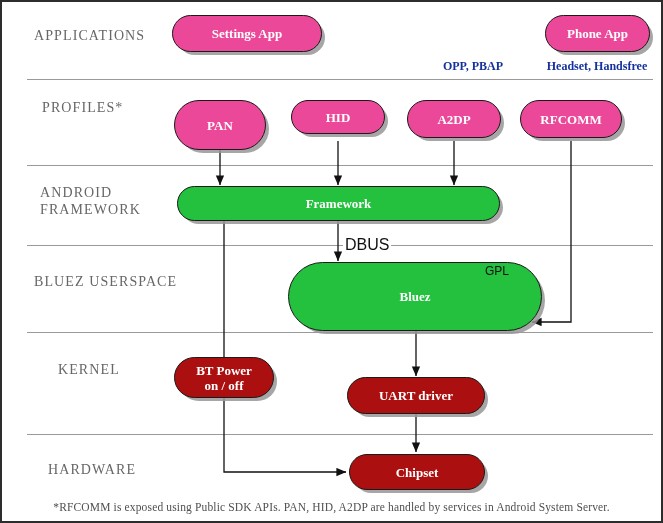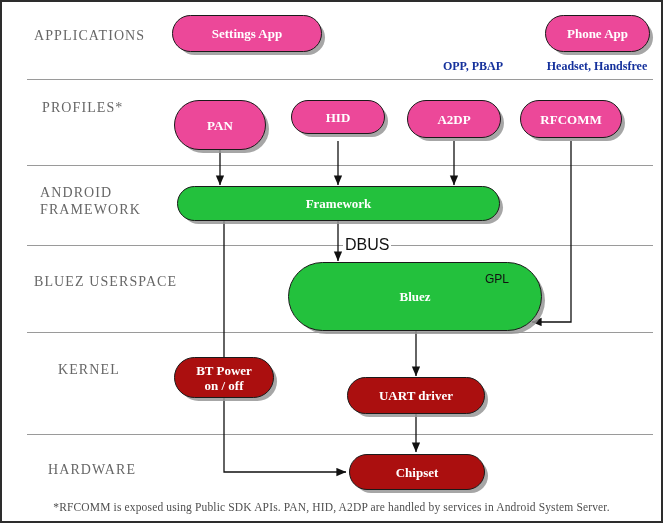--- a/index.html
+++ b/index.html
@@ -171,21 +171,21 @@
 
   <div class="node blue" style="left:172px; top:98px; width:92px; height:50px;">PAN</div>
   <div class="node blue" style="left:289px; top:98px; width:94px; height:34px;">HID</div>
   <div class="node blue" style="left:405px; top:98px; width:94px; height:38px;">A2DP</div>
   <div class="node blue" style="left:518px; top:98px; width:102px; height:38px;">RFCOMM</div>
 
   <div class="node green" style="left:175px; top:184px; width:323px; height:35px;">Framework</div>
   <div class="edge-caption" style="left:341px; top:234px;">DBUS</div>
 
   <div class="node green" style="left:286px; top:260px; width:254px; height:69px;">Bluez</div>
-  <div class="corner-tag" style="left:483px; top:270px;">GPL</div>
+  <div class="corner-tag" style="left:483px; top:262px;">GPL</div>
 
   <div class="node red" style="left:172px; top:355px; width:100px; height:41px; white-space:pre-line;">BT Power
 on / off</div>
   <div class="node red" style="left:345px; top:375px; width:138px; height:37px;">UART driver</div>
 
   <div class="node red" style="left:347px; top:452px; width:136px; height:36px;">Chipset</div>
 
   <div class="footnote">*RFCOMM is exposed using Public SDK APIs. PAN, HID, A2DP are handled by services in Android System Server.</div>
 
 </div>

